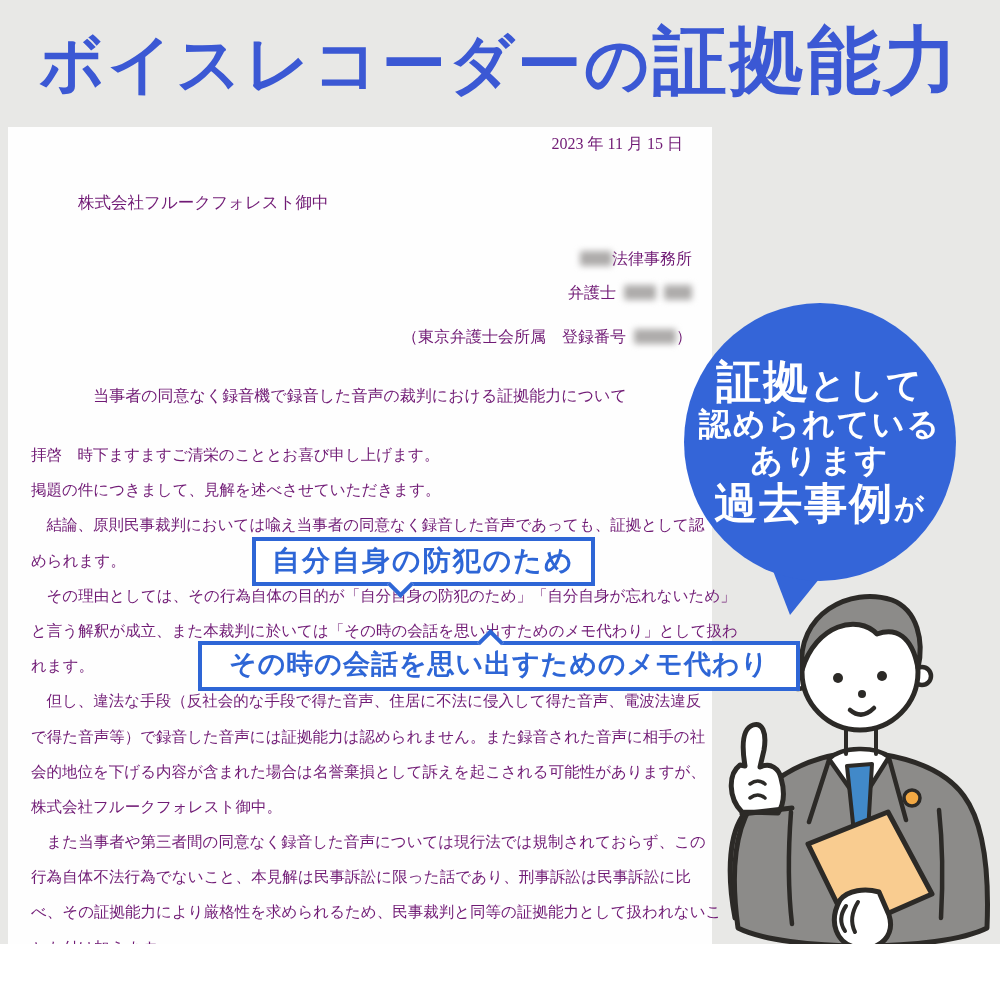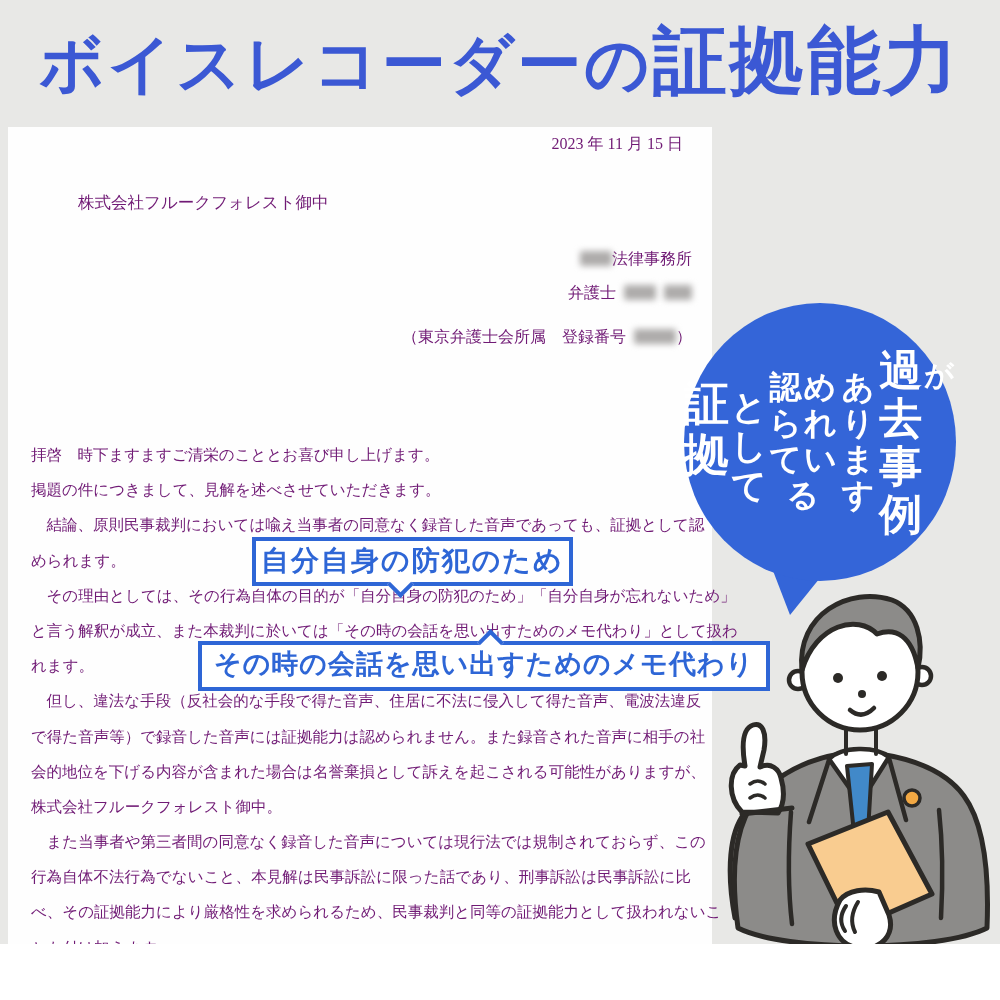--- a/index.html
+++ b/index.html
@@ -43,33 +43,33 @@
     font-size:15.5px;
   }
   .line{height:35.2px;line-height:35.2px;white-space:nowrap;overflow:visible;}
   .jl{text-align:justify;text-align-last:justify;}
   .letter-closing{position:absolute;top:964px;right:310px;font-size:16px;z-index:2;}
   
   .callout{
     position:absolute;background:#ffffff;border:4px solid #2e66d6;color:#2e66d6;
     font-weight:800;white-space:nowrap;z-index:6;line-height:1.25;
   }
-  .callout-1{left:252px;top:537px;font-size:28px;letter-spacing:2px;padding:2px 5px 4px;}
-  .callout-2{left:198px;top:641px;font-size:27px;letter-spacing:1px;padding:3px 12px 5px;}
+  .callout-1{left:252px;top:537px;font-size:28px;letter-spacing:2px;padding:2px 16px 4px;}
+  .callout-2{left:198px;top:641px;font-size:27px;letter-spacing:1px;padding:3px 27px 5px;}
   .tail{
     position:absolute;width:15px;height:15px;background:#ffffff;
     transform:rotate(45deg);
   }
   .tail-down{bottom:-12px;left:135px;border-right:4px solid #2e66d6;border-bottom:4px solid #2e66d6;}
   .tail-up{top:-12px;left:279px;border-left:4px solid #2e66d6;border-top:4px solid #2e66d6;}
   
   .bubble{
     position:absolute;left:684px;top:303px;width:272px;height:278px;
     background:#3465d8;border-radius:50%;z-index:4;
-    display:flex;flex-direction:row;justify-content:center;align-items:center;
+    display:flex;flex-direction:column;justify-content:center;align-items:center;
     color:#ffffff;font-weight:800;letter-spacing:2px;text-align:center;
   }
   .bubble-line{display:flex;align-items:baseline;justify-content:center;line-height:1.12;}
   .bb-big1{font-size:45px;}
   .bb-small1{font-size:35px;}
   .bb-mid{font-size:32px;}
   .bb-big2{font-size:43px;}
   .bb-small2{font-size:29px;}
   .bubble-tail{position:absolute;left:750px;top:540px;z-index:4;}
   
@@ -93,20 +93,21 @@
   <div class="letter-text sender-line sender-office">
     <span class="redact" style="width:32px"></span><span>法律事務所</span>
   </div>
   <div class="letter-text sender-line sender-lawyer">
     <span>弁護士</span> <span class="redact" style="width:32px"></span> <span class="redact" style="width:28px"></span>
   </div>
   <div class="letter-text sender-line sender-affil">
     <span>（東京弁護士会所属　登録番号</span> <span class="redact" style="width:42px"></span><span>）</span>
   </div>
 
+  <div class="letter-text letter-subject">当事者の同意なく録音機で録音した音声の裁判における証拠能力について</div>
 
   <div class="letter-text letter-body">
     <div class="line">拝啓　時下ますますご清栄のこととお喜び申し上げます。</div>
     <div class="line">掲題の件につきまして、見解を述べさせていただきます。</div>
     <div class="line jl">　結論、原則民事裁判においては喩え当事者の同意なく録音した音声であっても、証拠として認</div>
     <div class="line">められます。</div>
     <div class="line jl">　その理由としては、その行為自体の目的が「自分自身の防犯のため」「自分自身が忘れないため」</div>
     <div class="line jl">と言う解釈が成立、また本裁判に於いては「その時の会話を思い出すためのメモ代わり」として扱わ</div>
     <div class="line">れます。</div>
     <div class="line jl">　但し、違法な手段（反社会的な手段で得た音声、住居に不法に侵入して得た音声、電波法違反</div>

